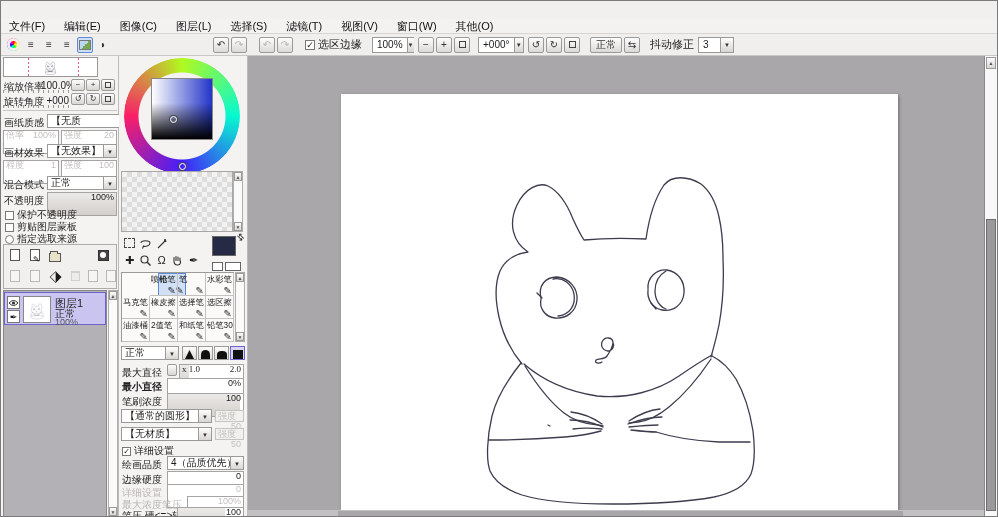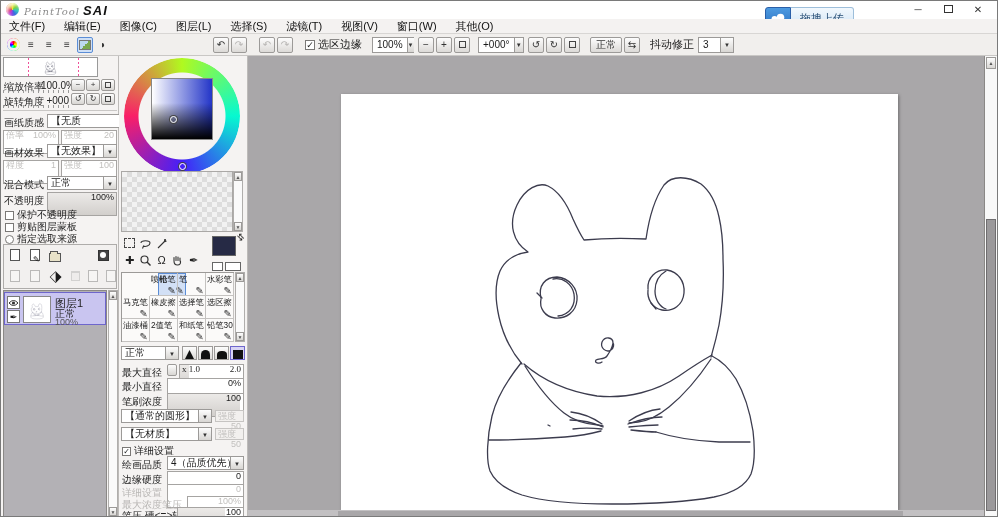--- a/index.html
+++ b/index.html
@@ -128,45 +128,21 @@
   .cvscroll { position:absolute; left:736px; top:0; width:13px; height:461px; background:#f8f8f8; border-left:1px solid #8a8886; }
   .cvthumb { position:absolute; left:1px; top:163px; width:10px; height:292px; background:#9b999b; border:1px solid #6f6d6f; }
   .chscroll { position:absolute; left:0; top:454px; width:736px; height:7px; background:#c2c0c2; }
   .chthumb { position:absolute; left:90px; top:1px; width:565px; height:5px; background:#a8a6a8; }
 </style>
 </head>
 <body>
 
 <div id="window">
 
-  <div class="titlebar">
-    <div class="logo"></div>
-    <div class="brand">
-      <span class="pt">PaintTool</span>
-      <span class="sai">SAI</span>
-    </div>
-    <div class="winbtns">
-      <div class="winbtn">─</div>
-      <div class="winbtn"><span style="display:inline-block;width:9px;height:8px;border:1px solid #333;"></span></div>
-      <div class="winbtn">✕</div>
-    </div>
-  </div>
-
-  <div class="upload">
-    <div class="upload-ico">
-      <svg width="16" height="12" viewBox="0 0 16 12">
-          <g fill="#fff">
-            <circle cx="4.5" cy="7" r="3"></circle>
-            <circle cx="10.5" cy="5.5" r="3.8"></circle>
-            <rect x="2" y="7" width="11" height="3" rx="1.5"></rect>
-          </g>
-        </svg>
-    </div>
-    <div class="upload-lab">拖拽上传</div>
-  </div>
+
   <div class="mdibtns">
     <div class="mdibtn">─</div>
     <div class="mdibtn"><span style="display:inline-block;width:6px;height:5px;border:1px solid #444;"></span></div>
     <div class="mdibtn close">✕</div>
   </div>
 
   <div class="menubar">
     <span class="menuitem">文件(F)</span>
     <span class="menuitem">编辑(E)</span>
     <span class="menuitem">图像(C)</span>
@@ -555,21 +531,21 @@
           <span class="sh sq"></span>
         </div>
 
       <span class="lbl" style="left:3px;top:310px;">最大直径</span>
       <div class="sbtn" style="left:48px;top:308px;width:10px;height:12px;"></div>
       <div class="bar" style="left:60px;top:308px;width:65px;font-family:Liberation Serif, serif;">
         <span class="fill" style="width:14%;"></span>
         <span style="position:absolute;left:2px;top:0;line-height:9px;">x 1.0</span>
         <span class="bval">2.0</span>
       </div>
-      <span class="lbl" style="left:3px;top:324px;">最小直径</span>
+      <span class="lbl" style="left:3px;top:324px;font-weight:bold;">最小直径</span>
       <div class="bar" style="left:48px;top:322px;width:77px;">
         <span class="bval">0%</span>
       </div>
       <span class="lbl" style="left:3px;top:339px;">笔刷浓度</span>
       <div class="bar" style="left:48px;top:337px;width:77px;">
         <span class="fill" style="width:96%;"></span>
         <span class="bval">100</span>
       </div>
 
       <div class="ccombo" style="left:2px;top:353px;width:91px;">

